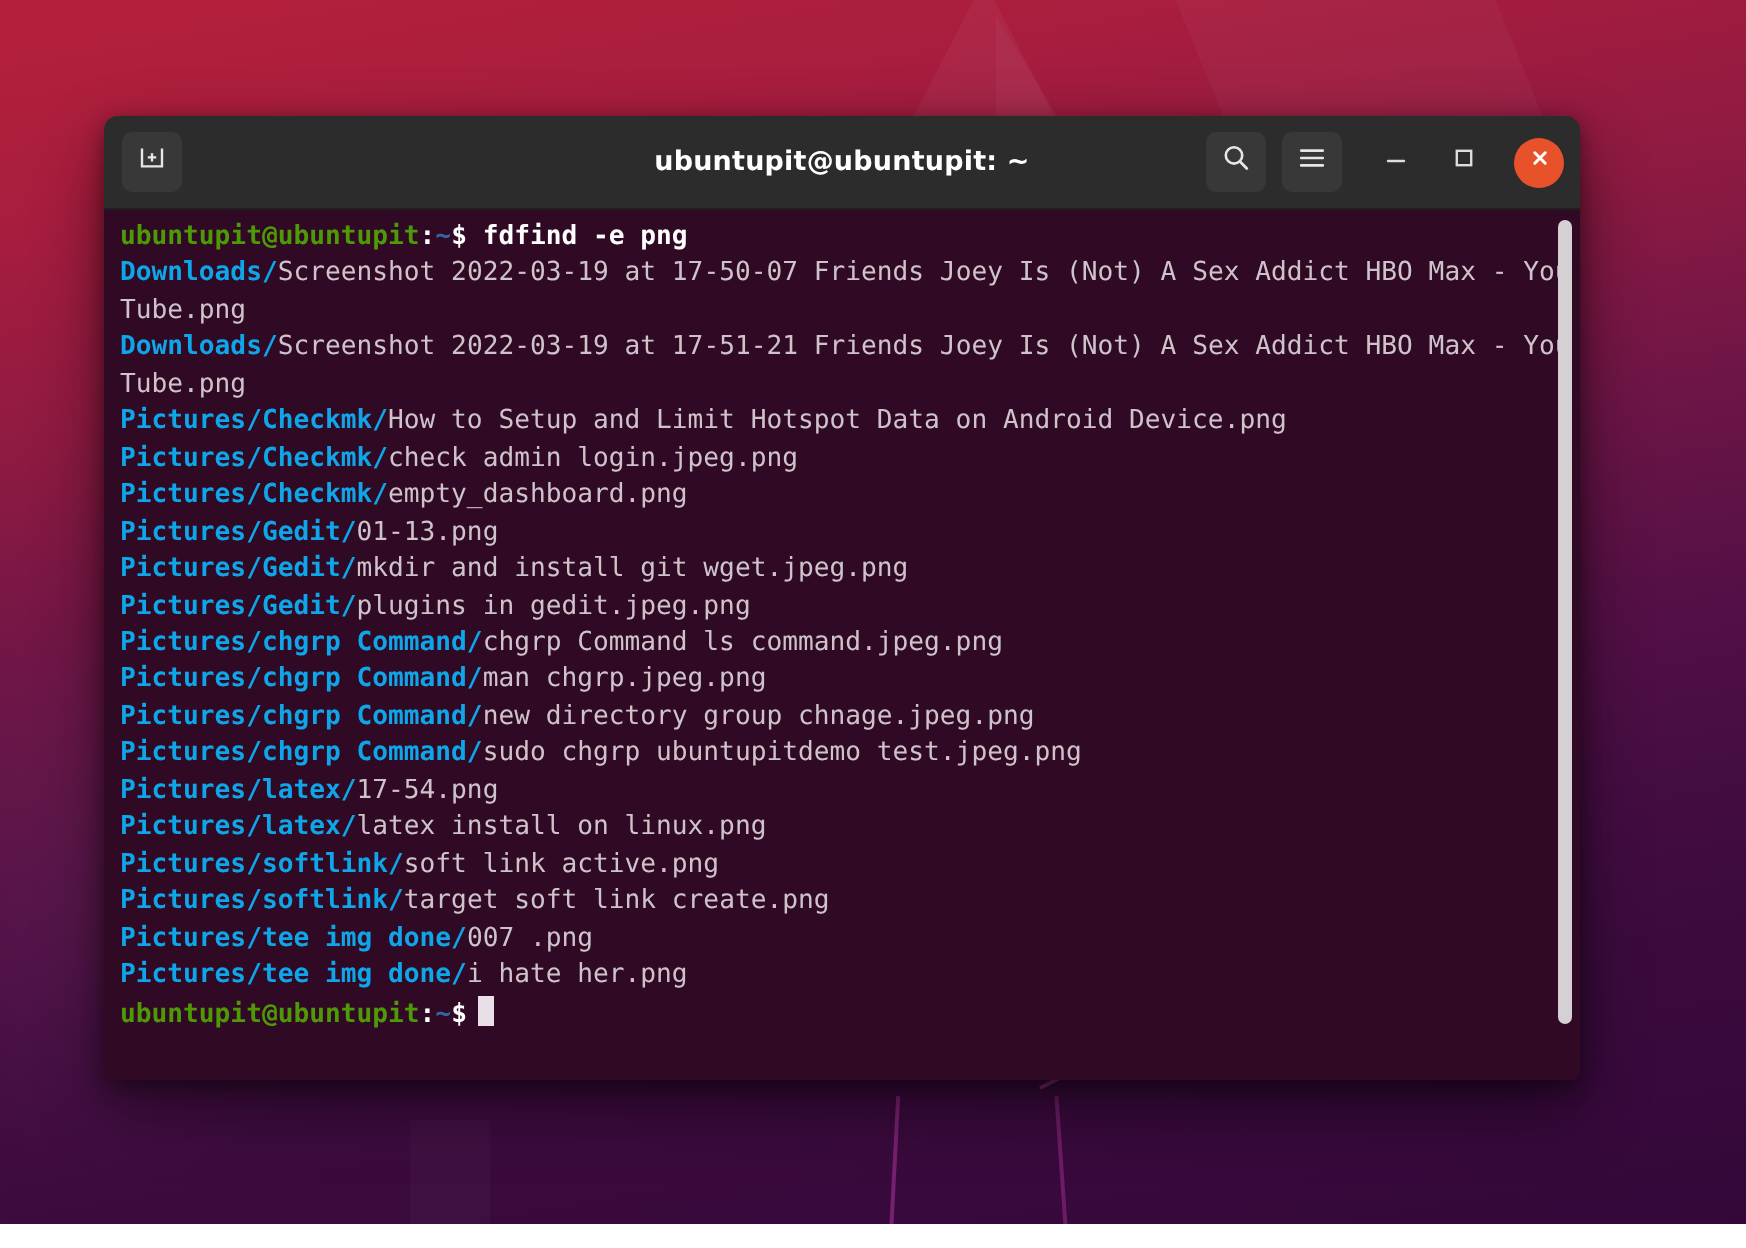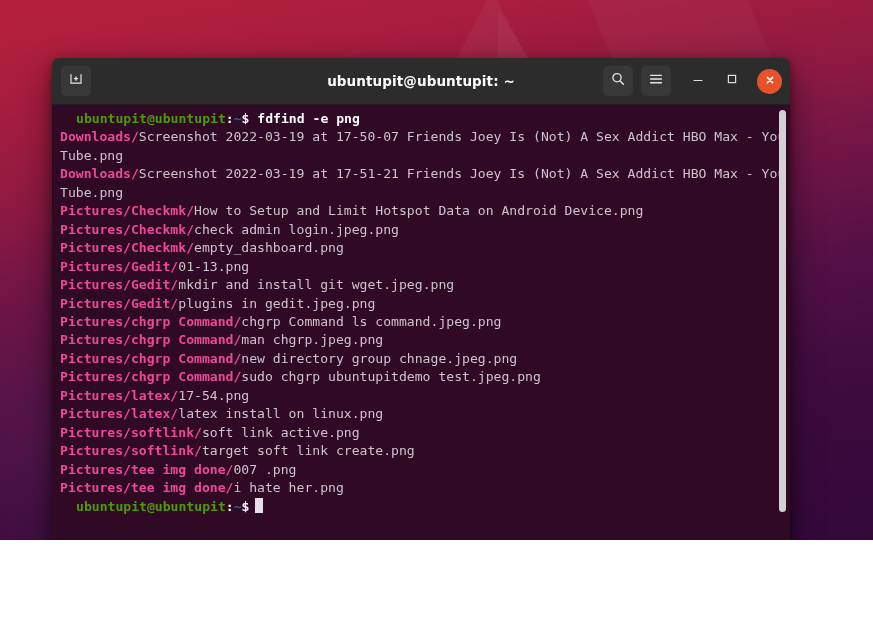--- a/index.html
+++ b/index.html
@@ -8,21 +8,21 @@
     width: 873px;
     height: 624px;
     overflow: hidden;
     font-family: "Liberation Sans", sans-serif;
   }
 
   
   #desktop {
     position: relative;
     width: 873px;
-    height: 540px;
+    height: 612px;
     background: linear-gradient(170deg,
         #b5213c 0%,
         #a91d3e 14%,
         #8e1a42 30%,
         #6d1547 45%,
         #551046 58%,
         #450d42 70%,
         #3c0b3e 80%,
         #38093c 90%,
         #330839 100%);
@@ -170,23 +170,23 @@
   #terminal-content {
     padding: 5px 0 0 8px;
     font-family: "DejaVu Sans Mono", monospace;
     font-size: 13.1px;
     line-height: 18.45px;
     white-space: pre-wrap;
     word-break: break-all;
     color: #d3cbd1;
   }
   .line { display: block; }
-  .c-green   { color: #4e9a06; font-weight: bold; margin-left: 16px; }
+  .c-green   { color: #4e9a06; font-weight: bold; }
   .c-blue    { color: #3465a4; font-weight: bold; }
-  .c-dir     { color: #ec4899; font-weight: bold; text-align: center; }
+  .c-dir     { color: #0ea5e9; font-weight: bold; text-align: center; }
   .c-white   { color: #ffffff; font-weight: bold; }
   .c-file    { color: #cfc3cb; }
   .c-cmd     { color: #ffffff; font-weight: bold; }
   .cursor {
     display: inline-block;
     width: 8px;
     height: 15px;
     background: #e8e0e6;
     vertical-align: -2px;
     margin-left: 6px;

